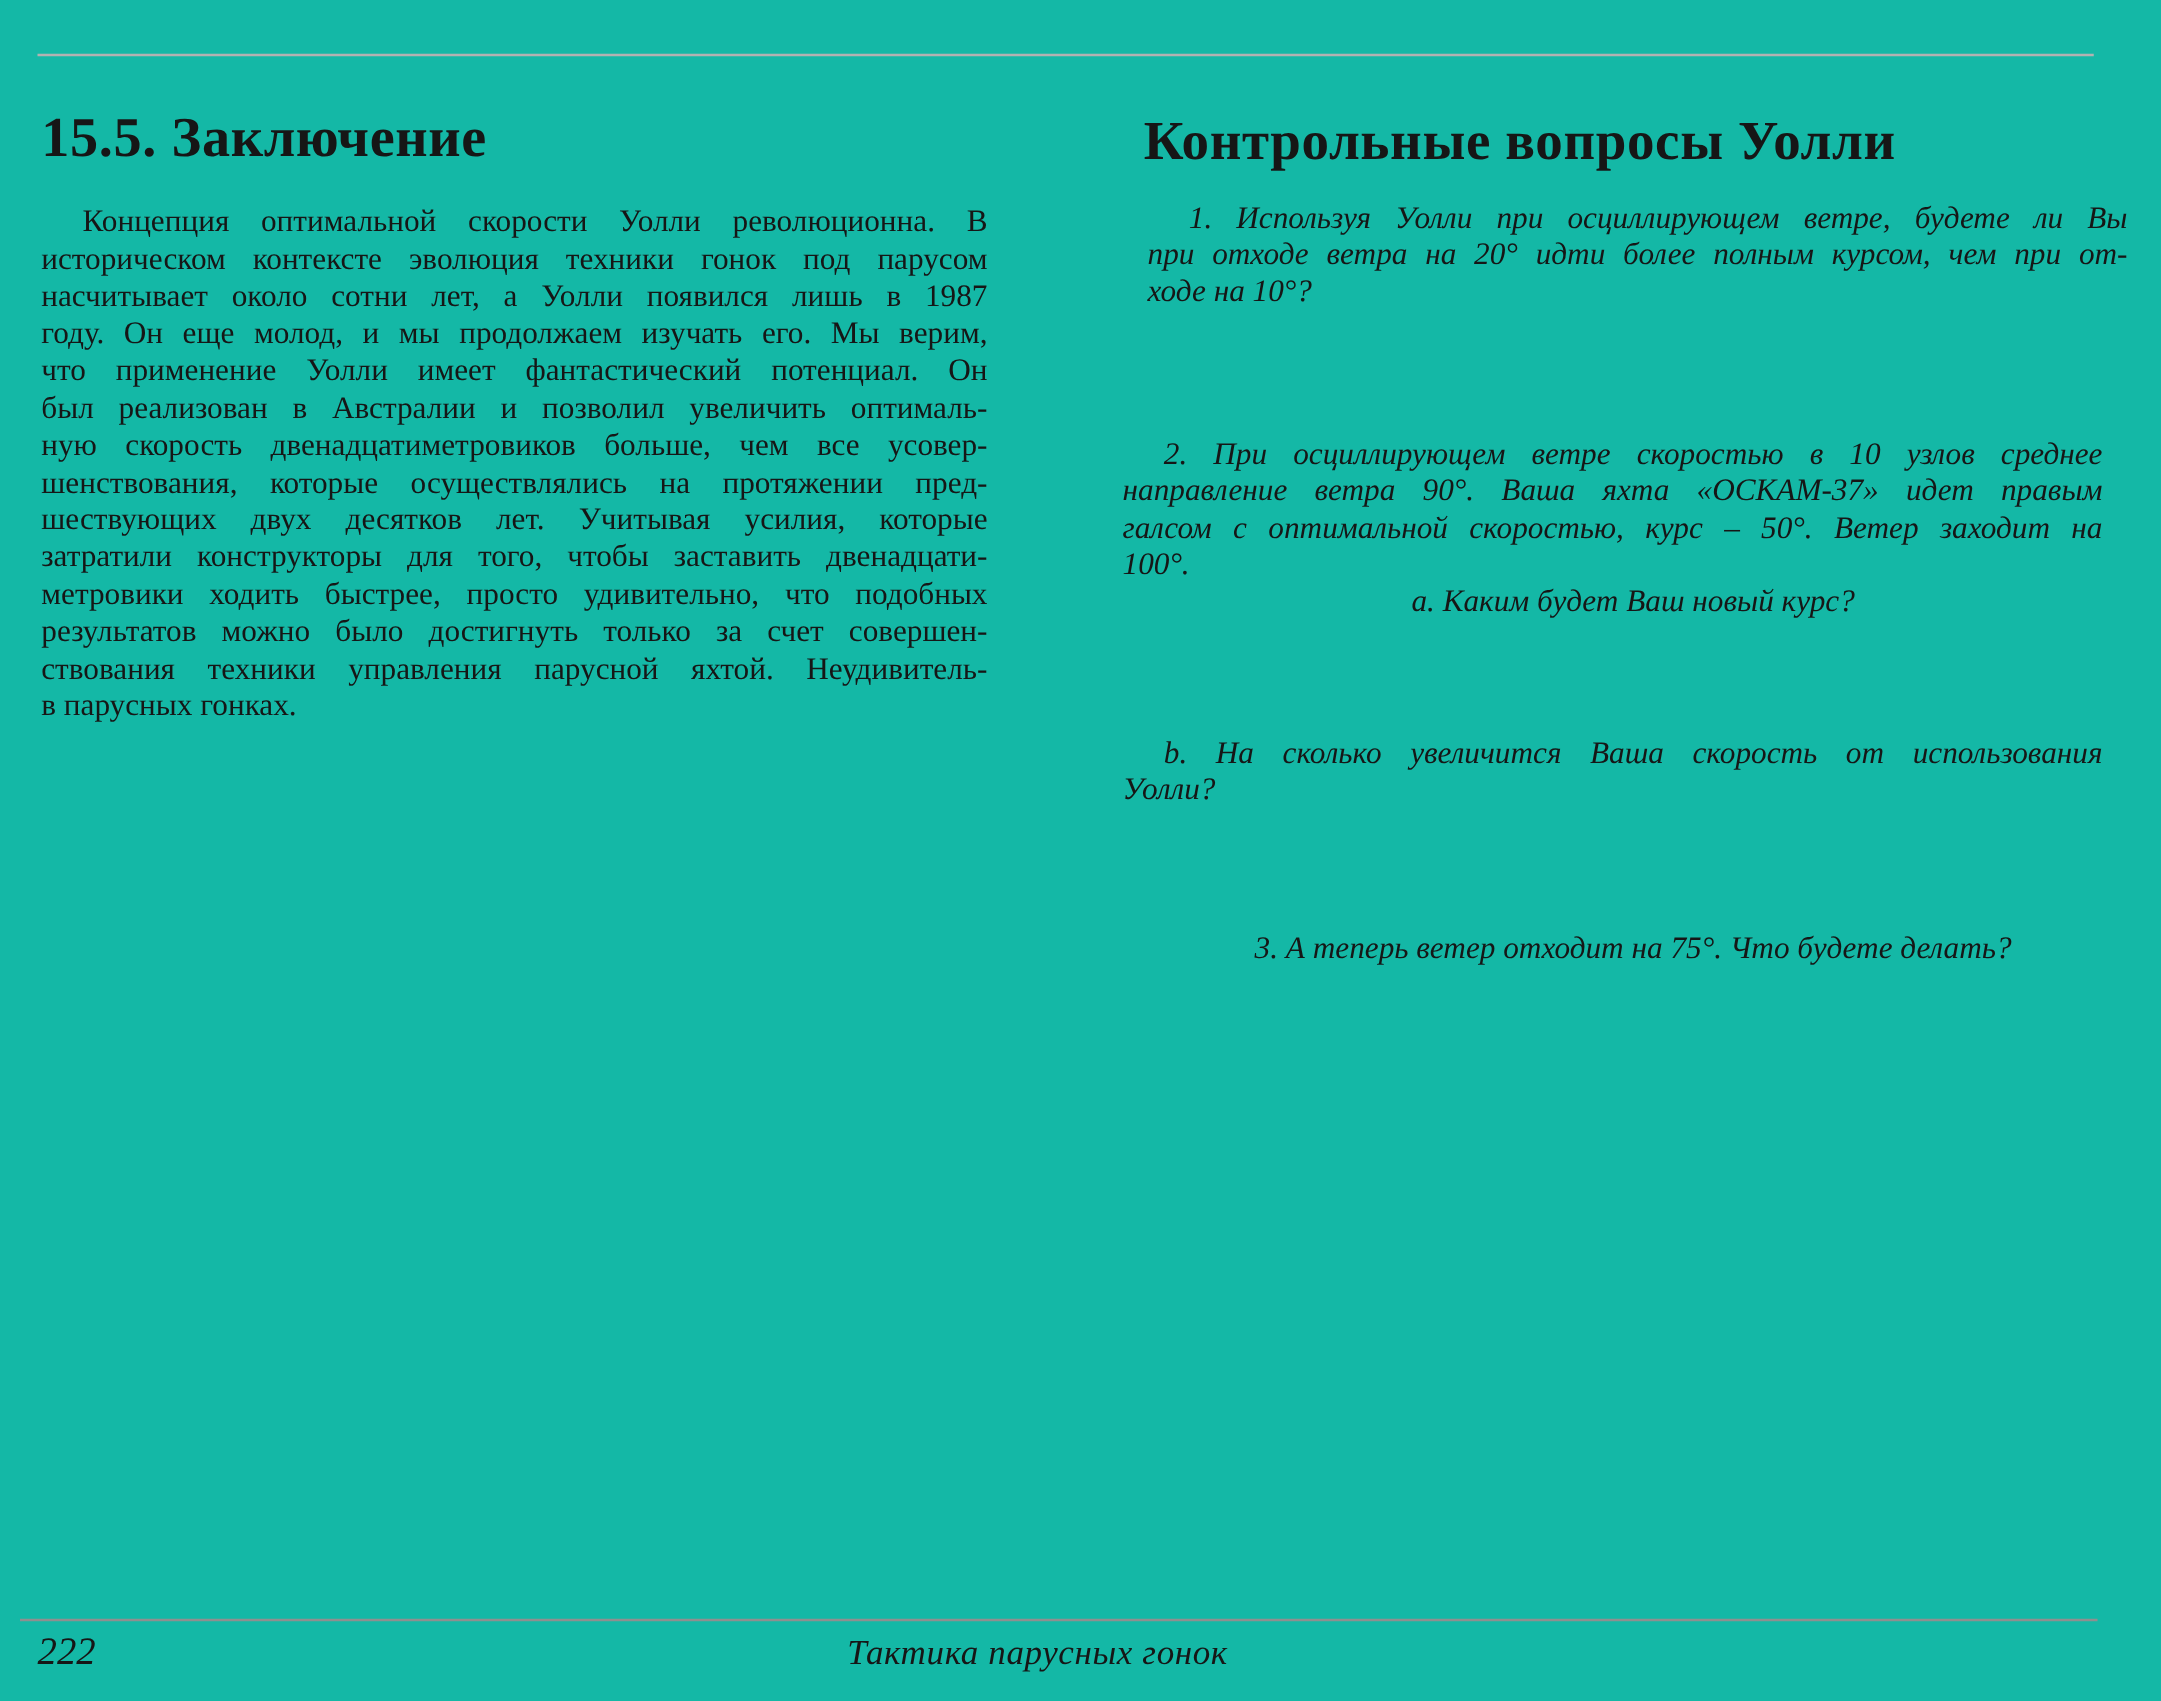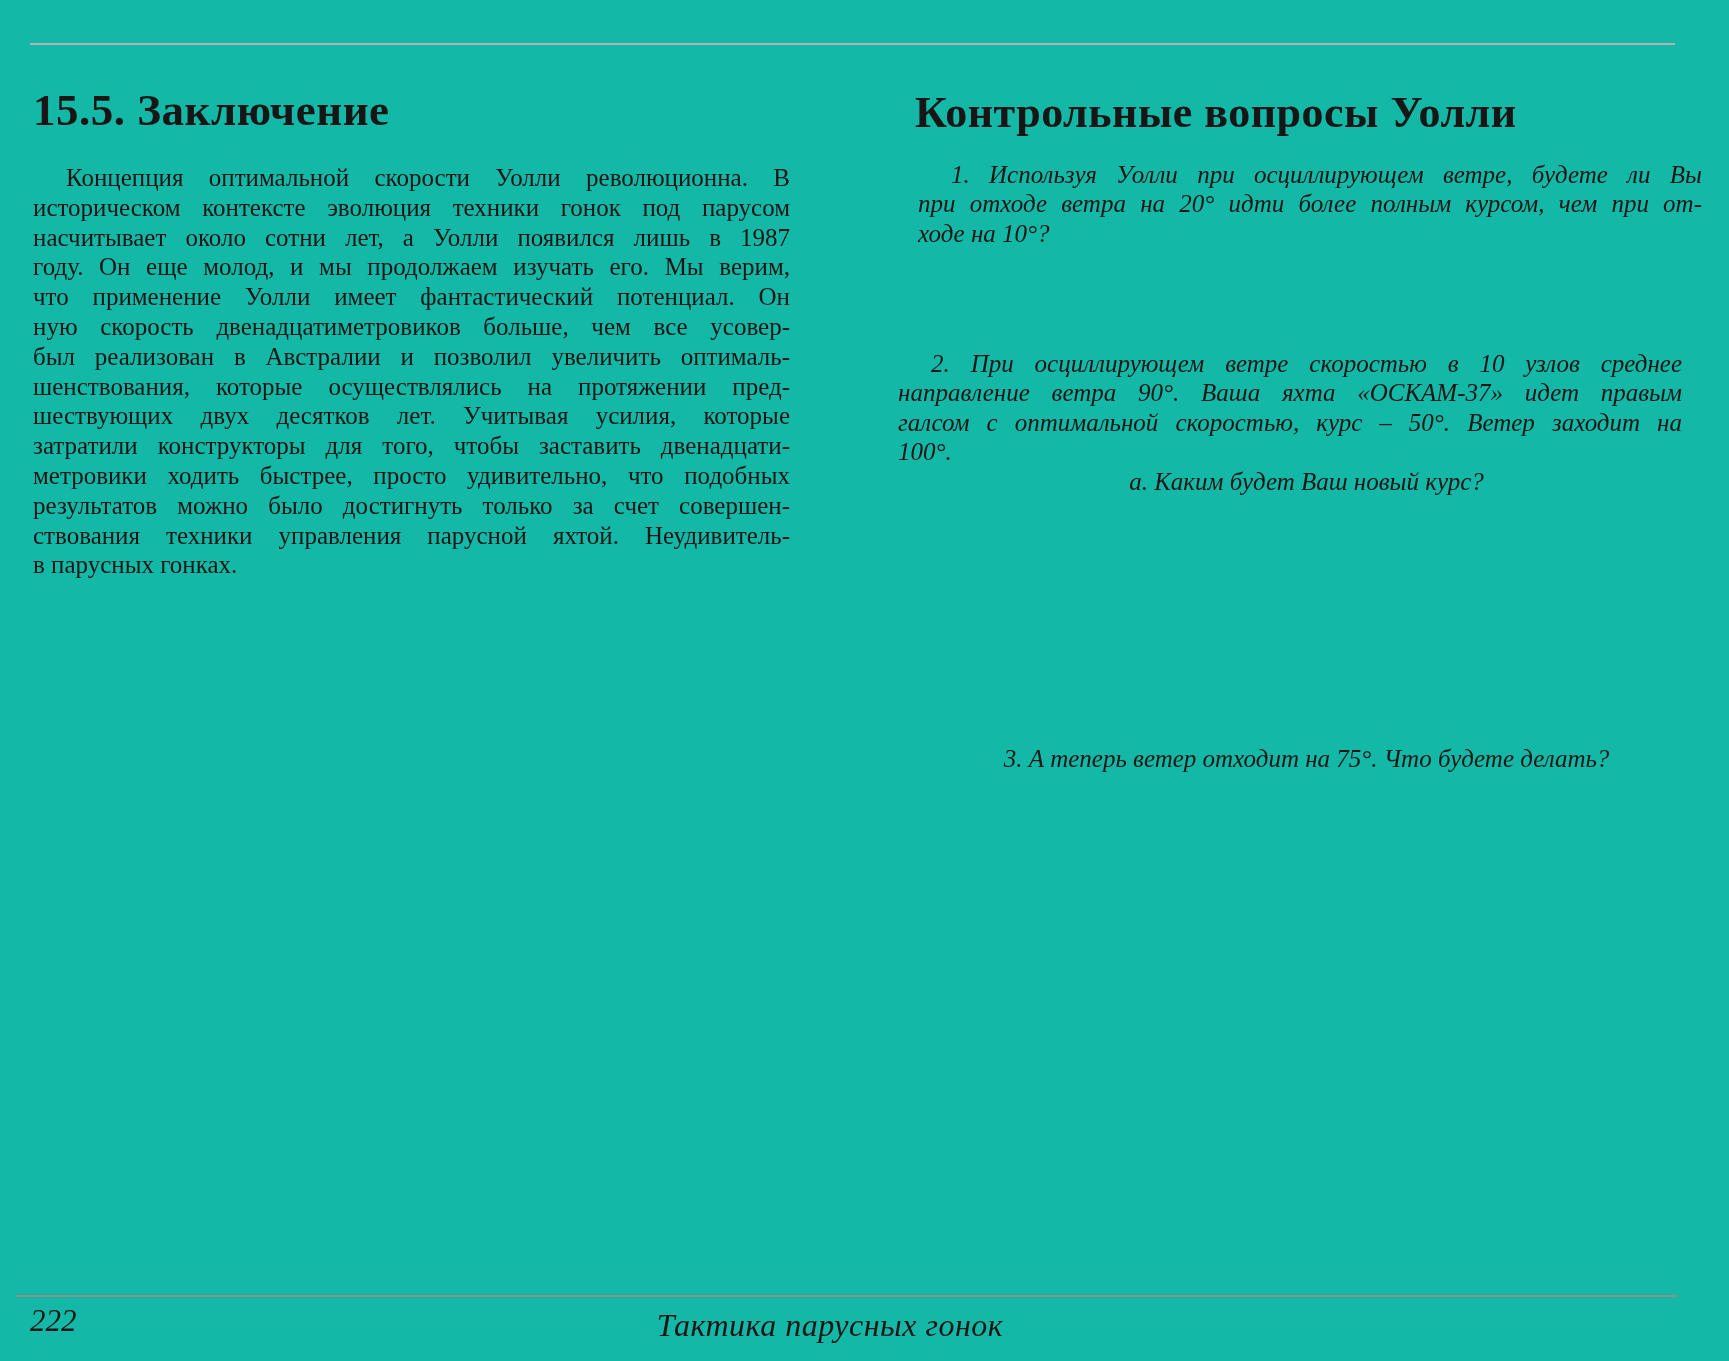--- a/index.html
+++ b/index.html
@@ -39,43 +39,43 @@
   .line { text-align: left; }
   .line.j { text-align: justify; text-align-last: justify; }
   .line.i { text-indent: 33px; text-align: center; }
 
   .page-number {
     position: absolute; left: 30px; top: 1303px;
     font-size: 31px; font-style: italic;
   }
   .footer-title {
     position: absolute; left: 340px; top: 1307px; width: 980px;
-    text-align: center; font-size: 32px; font-style: italic;
+    text-align: center; font-size: 28px; font-style: italic;
     letter-spacing: 0.5px;
   }
 </style>
 </head>
 <body>
 
 <div class="page">
 
   <div class="rule rule-top"></div>
 
   <div class="heading heading-left">15.5. Заключение</div>
 
   <div class="heading heading-right">Контрольные вопросы Уолли</div>
 
   <div class="textblock left-par">
     <div class="line j i">Концепция оптимальной скорости Уолли революционна. В</div>
     <div class="line j">историческом контексте эволюция техники гонок под парусом</div>
     <div class="line j">насчитывает около сотни лет, а Уолли появился лишь в 1987</div>
     <div class="line j">году. Он еще молод, и мы продолжаем изучать его. Мы верим,</div>
     <div class="line j">что применение Уолли имеет фантастический потенциал. Он</div>
+    <div class="line j">был реализован в Австралии и позволил увеличить оптималь-</div>
     <div class="line j">ную скорость двенадцатиметровиков больше, чем все усовер-</div>
-    <div class="line j">был реализован в Австралии и позволил увеличить оптималь-</div>
     <div class="line j">шенствования, которые осуществлялись на протяжении пред-</div>
     <div class="line j">шествующих двух десятков лет. Учитывая усилия, которые</div>
     <div class="line j">затратили конструкторы для того, чтобы заставить двенадцати-</div>
     <div class="line j">метровики ходить быстрее, просто удивительно, что подобных</div>
     <div class="line j">результатов можно было достигнуть только за счет совершен-</div>
     <div class="line j">ствования техники управления парусной яхтой. Неудивитель-</div>
     <div class="line">в парусных гонках.</div>
   </div>
 
   <div class="textblock rcol q1">
@@ -85,20 +85,24 @@
   </div>
 
   <div class="textblock rcol q2">
     <div class="line j i">2. При осциллирующем ветре скоростью в 10 узлов среднее</div>
     <div class="line j">направление ветра 90°. Ваша яхта «ОСКАМ-37» идет правым</div>
     <div class="line j">галсом с оптимальной скоростью, курс – 50°. Ветер заходит на</div>
     <div class="line">100°.</div>
     <div class="line i">а. Каким будет Ваш новый курс?</div>
   </div>
 
+  <div class="textblock rcol qb">
+    <div class="line j i">b. На сколько увеличится Ваша скорость от использования</div>
+    <div class="line">Уолли?</div>
+  </div>
 
   <div class="textblock rcol q3">
     <div class="line i">3. А теперь ветер отходит на 75°. Что будете делать?</div>
   </div>
 
   <div class="rule rule-bottom"></div>
 
   <div class="page-number">222</div>
 
   <div class="footer-title">Тактика парусных гонок</div>

